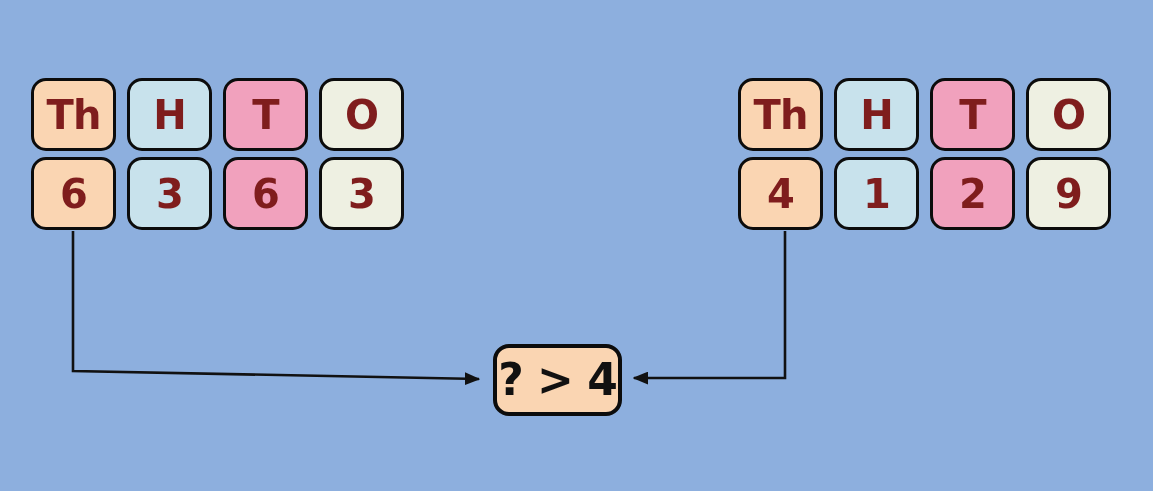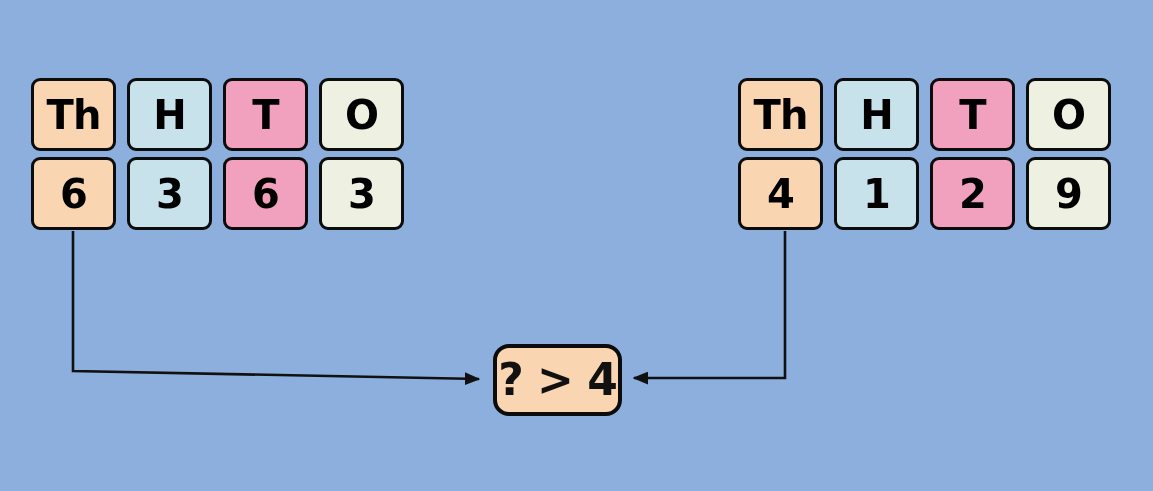--- a/index.html
+++ b/index.html
@@ -20,28 +20,28 @@
     grid-template-columns: repeat(4, 85px);
     grid-auto-rows: 73px;
     column-gap: 11px;
     row-gap: 6px;
   }
   .pv-group.left  { left: 31px;  top: 78px; }
   .pv-group.right { left: 738px; top: 78px; }
   .cell {
     box-sizing: border-box;
     border: 3px solid #0c0c0c;
-    border-radius: 9px;
+    border-radius: 15px;
     display: flex;
     align-items: center;
     justify-content: center;
     font-weight: 700;
     font-size: 40px;
     line-height: 1;
-    color: #000000;
+    color: #7f1d1d;
     letter-spacing: -1px;
   }
   .compare-box {
     position: absolute;
     left: 493px;
     top: 344px;
     width: 129px;
     height: 72px;
     box-sizing: border-box;
     border: 4px solid #0c0c0c;

